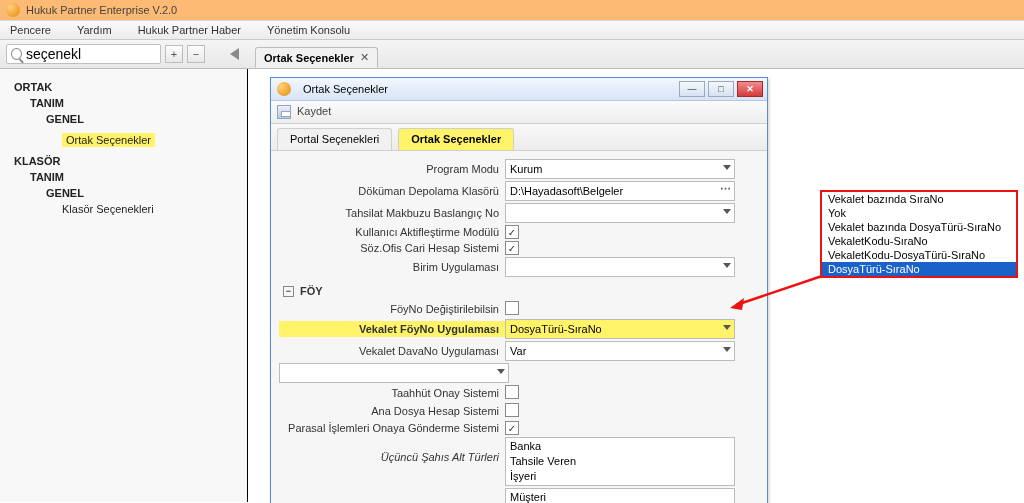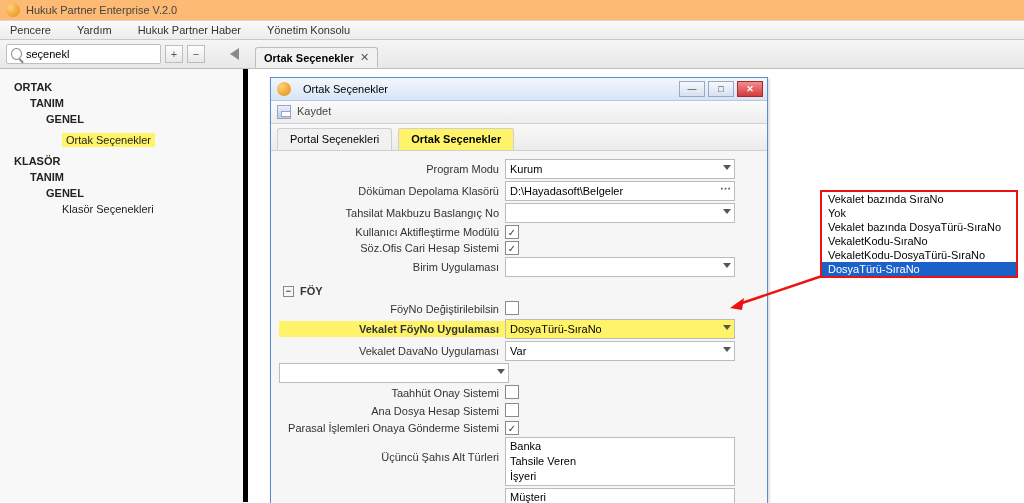--- a/index.html
+++ b/index.html
@@ -68,21 +68,21 @@
   }
   .search-icon::after {
     content:"";
     position:absolute;
     width:5px;height:1.5px;background:#888;
     bottom:-2px;right:-3px;transform:rotate(45deg);
   }
   .search-input {
     border: none; outline: none;
     width: 100%;
-    font-size: 11px;
+    font-size: 14px;
     margin-left: 4px;
   }
   .sq-btn {
     width: 18px; height: 18px;
     display: inline-flex;
     align-items: center;
     justify-content: center;
     border: 1px solid #bdbdbd;
     background: linear-gradient(#fefefe,#e8e8e8);
     color:#555;
@@ -117,21 +117,21 @@
   }
   .close-x { font-weight: normal; color:#555; }
   .main-area {
     display: flex;
     height: calc(100% - 70px);
   }
   .sidebar {
     width: 248px;
     padding: 8px 6px;
     background: #f8f8f8;
-    border-right: 5px solid #000000;
+    border-right: 1px solid #000000;
   }
   .tree-l0 { font-weight: bold; color:#222; margin: 4px 0 4px 8px; }
   .tree-l1 { font-weight: bold; color:#222; margin: 4px 0 4px 24px; }
   .tree-l2 { font-weight: bold; color:#222; margin: 4px 0 4px 40px; }
   .tree-l3 { color:#222; margin: 4px 0 4px 56px; }
   .tree-l3.hl { background: #fff36a; padding: 1px 4px; display:inline-block; }
   .content {
     flex: 1;
     background: #fff;
     position: relative;
@@ -439,21 +439,21 @@
         </div>
         <div class="row">
           <div class="lbl">Ana Dosya Hesap Sistemi</div>
           <div class="fld"><span class="chk"></span></div>
         </div>
         <div class="row">
           <div class="lbl">Parasal İşlemleri Onaya Gönderme Sistemi</div>
           <div class="fld"><span class="chk">✓</span></div>
         </div>
         <div class="row" style="align-items:flex-start;">
-          <div class="lbl" style="padding-top:14px;">Üçüncü Şahıs Alt Türleri</div>
+          <div class="lbl" style="padding-top:14px;font-style:italic;">Üçüncü Şahıs Alt Türleri</div>
           <div class="fld">
             <div class="listbox">
               <div>Banka</div>
               <div>Tahsile Veren</div>
               <div>İşyeri</div>
             </div>
           </div>
         </div>
         <div class="row" style="align-items:flex-start;">
           <div class="lbl" style="padding-top:14px;text-align:right;">Borçlu Alt Türleri</div>

